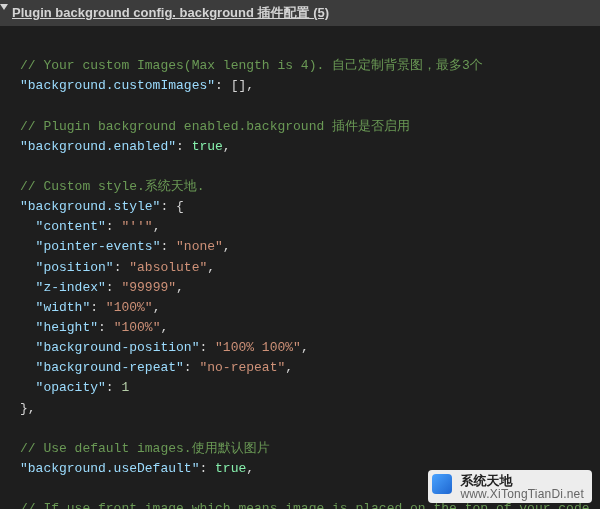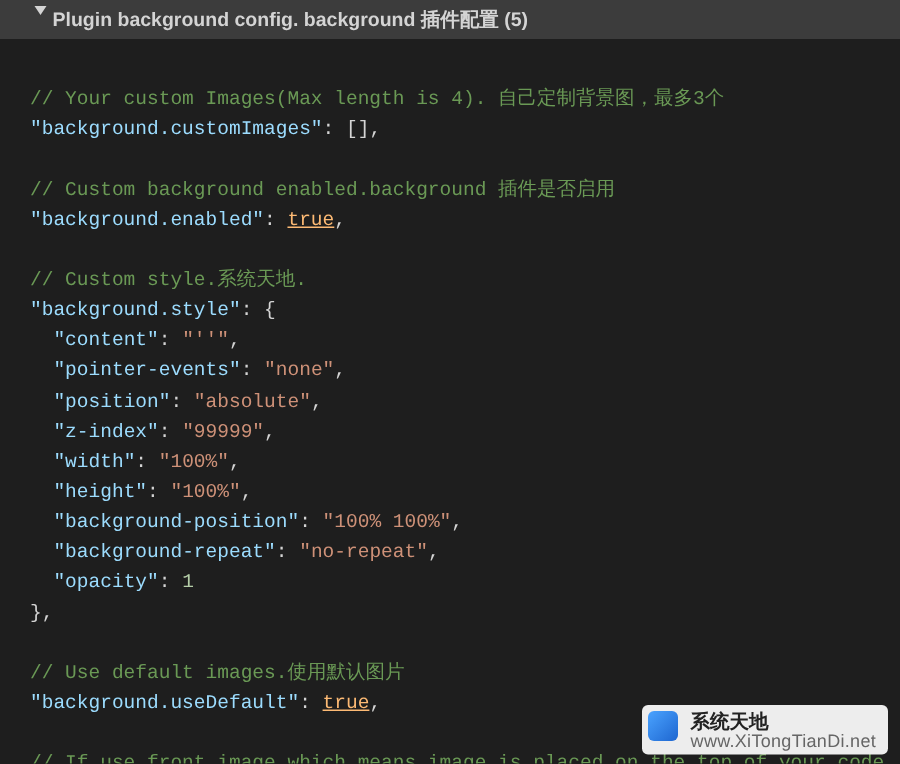--- a/index.html
+++ b/index.html
@@ -8,46 +8,47 @@
     height: 509px;
     background: #1e1e1e;
     font-family: Consolas, "Courier New", monospace;
     font-size: 13px;
     overflow: hidden;
     position: relative;
   }
   .header {
     background: #3c3c3c;
     color: #d4d4d4;
-    padding: 4px 23px;
+    padding: 4px 0;
     font-size: 13px;
     display: flex;
     align-items: flex-start;
     gap: 4px;
     font-family: "Segoe UI", sans-serif;
     font-weight: 600;
+    text-decoration: underline;
   }
   .chevron {
     width: 0; height: 0;
     border-left: 4px solid transparent;
     border-right: 4px solid transparent;
     border-top: 6px solid #d4d4d4;
     display: inline-block;
   }
   .editor {
     padding: 10px 0 10px 20px;
     line-height: 1.55;
     color: #d4d4d4;
   }
   .line { white-space: pre; }
   .comment { color: #6a9955; }
   .key { color: #9cdcfe; }
   .string { color: #ce9178; }
   .number { color: #b5cea8; }
-  .bool { color: #fdba74; text-decoration: underline; }
+  .bool { color: #86efac; }
   .punct { color: #d4d4d4; }
   .blank { height: 1.55em; }
   .watermark {
     position: absolute;
     right: 8px;
     bottom: 6px;
     background: rgba(255,255,255,0.92);
     border-radius: 4px;
     padding: 4px 8px 2px 32px;
     font-family: "Microsoft YaHei", sans-serif;
@@ -74,21 +75,21 @@
 </div>
 
 <div class="editor">
   <div class="blank"></div>
 
   <div class="line"><span class="comment">// Your custom Images(Max length is 4). 自己定制背景图，最多3个</span></div>
   <div class="line"><span class="key">"background.customImages"</span><span class="punct">: </span><span class="punct">[]</span><span class="punct">,</span></div>
 
   <div class="blank"></div>
 
-  <div class="line"><span class="comment">// Custom background enabled.background 插件是否启用</span></div>
+  <div class="line"><span class="comment">// Plugin background enabled.background 插件是否启用</span></div>
   <div class="line"><span class="key">"background.enabled"</span><span class="punct">: </span><span class="bool">true</span><span class="punct">,</span></div>
 
   <div class="blank"></div>
 
   <div class="line"><span class="comment">// Custom style.系统天地.</span></div>
   <div class="line"><span class="key">"background.style"</span><span class="punct">: {</span></div>
   <div class="line">  <span class="key">"content"</span><span class="punct">: </span><span class="string">"''"</span><span class="punct">,</span></div>
   <div class="line">  <span class="key">"pointer-events"</span><span class="punct">: </span><span class="string">"none"</span><span class="punct">,</span></div>
   <div class="line">  <span class="key">"position"</span><span class="punct">: </span><span class="string">"absolute"</span><span class="punct">,</span></div>
   <div class="line">  <span class="key">"z-index"</span><span class="punct">: </span><span class="string">"99999"</span><span class="punct">,</span></div>

